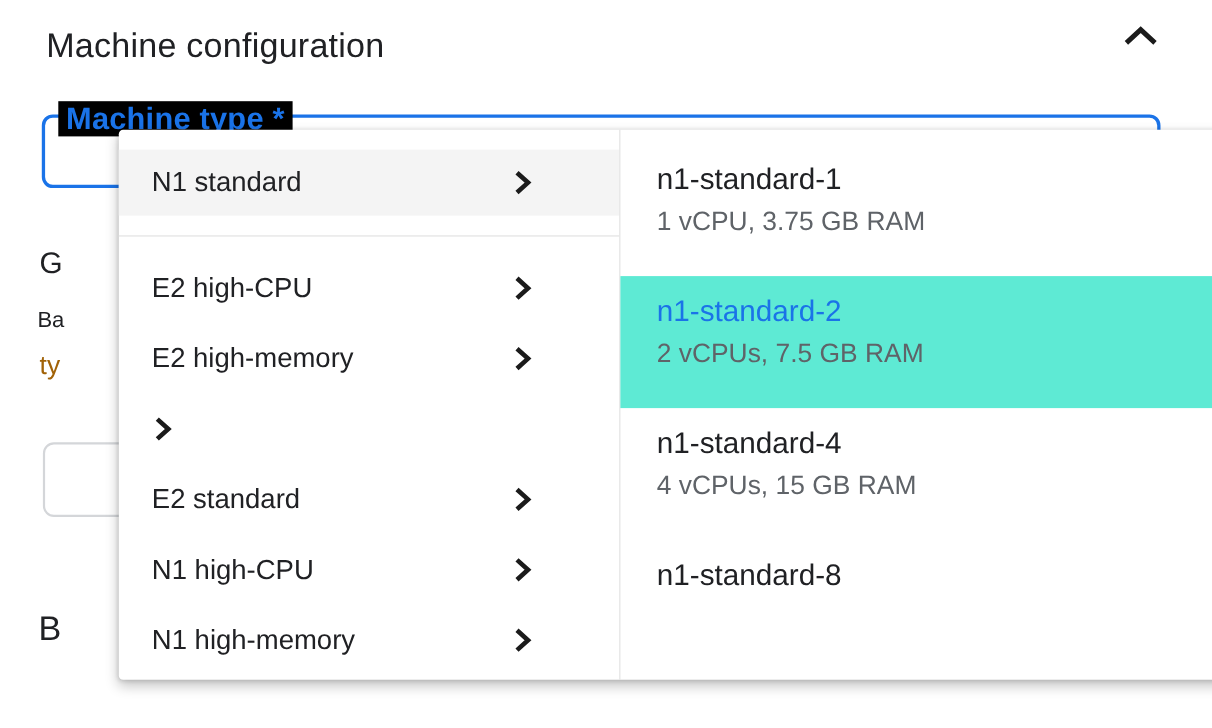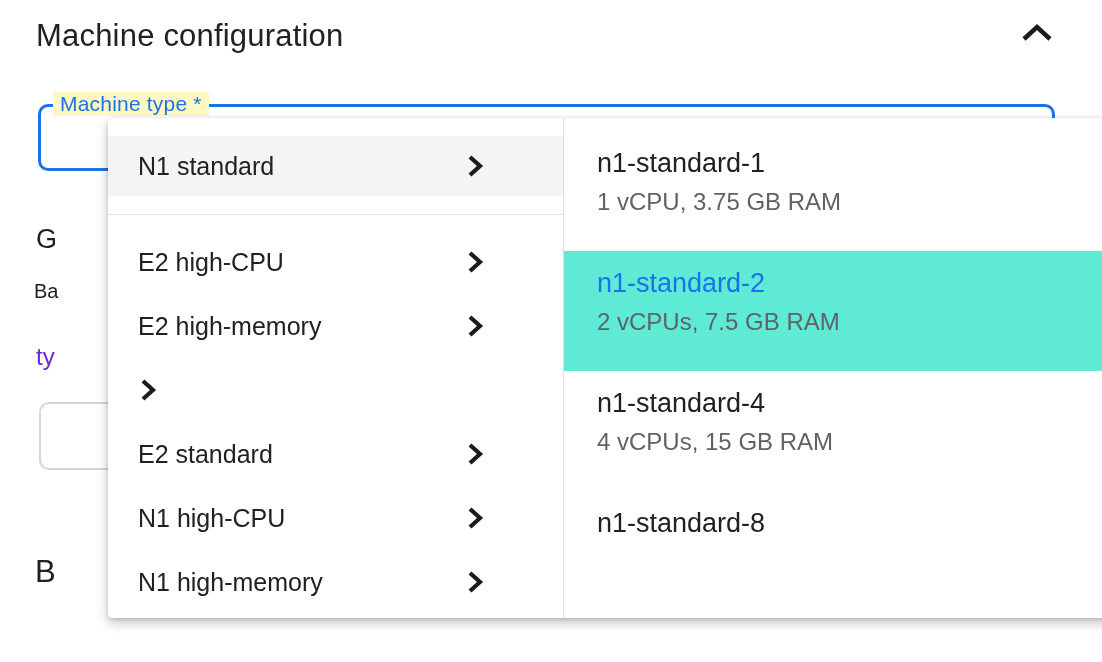--- a/index.html
+++ b/index.html
@@ -3,46 +3,46 @@
 <meta charset="utf-8">
 <style>
   html,body{margin:0;padding:0;background:#fff;}
   .canvas{
     position:relative;width:1102px;height:662px;background:#ffffff;overflow:hidden;
     font-family:"Liberation Sans", sans-serif;color:#202124;
   }
   
   .page-title{
     position:absolute;left:36px;top:18px;font-size:31px;font-weight:400;
-    color:#202124;letter-spacing:0.2px;margin:0;
+    color:#202124;letter-spacing:0.2px;margin:6px;
   }
   .chev-up{position:absolute;left:1021px;top:23px;cursor:pointer;}
   .chev-down{position:absolute;left:1021px;top:551px;cursor:pointer;}
 
   
   .mt-field{
     position:absolute;left:38px;top:104px;width:1017px;height:67px;
     box-sizing:border-box;border:3px solid #1a73e8;border-radius:10px;background:#fff;
   }
   .mt-label{
-    position:absolute;left:12px;top:-15px;background:#fef9c3;padding:0 7px;
-    color:#1a73e8;font-size:21px;font-weight:400;letter-spacing:0.2px;white-space:nowrap;
+    position:absolute;left:12px;top:-15px;background:#000000;padding:0 7px;
+    color:#1a73e8;font-size:28px;font-weight:700;letter-spacing:0.2px;white-space:nowrap;
   }
   .help-icon{
     position:absolute;right:16px;top:50%;transform:translateY(-50%);
     width:27px;height:27px;border-radius:50%;background:#5f6368;color:#ffffff;
     font-size:18px;font-weight:700;display:flex;align-items:center;justify-content:center;
     cursor:pointer;user-select:none;
   }
 
   
   .frag{position:absolute;white-space:nowrap;line-height:1.15;}
   .frag-g{left:36px;top:224px;font-size:27px;font-weight:500;color:#202124;}
   .frag-ba{left:34px;top:280px;font-size:20px;color:#202124;}
-  .frag-ty{left:36px;top:319px;font-size:24px;color:#6d28d9;margin-top:24px;}
+  .frag-ty{left:36px;top:319px;font-size:24px;color:#a16207;}
   .frag-pu{left:967px;top:280px;font-size:24px;color:#202124;}
   .frag-re{left:967px;top:319px;font-size:24px;color:#1a73e8;border-bottom:2px solid #1a73e8;cursor:pointer;}
   .frag-b{left:35px;top:554px;font-size:31px;font-weight:400;color:#202124;}
 
   
   .bg-select{
     position:absolute;left:39px;top:402px;width:1018px;height:68px;box-sizing:border-box;
     border:2px solid #d4d6d9;border-radius:10px;background:#fff;cursor:pointer;
   }
   .caret{

